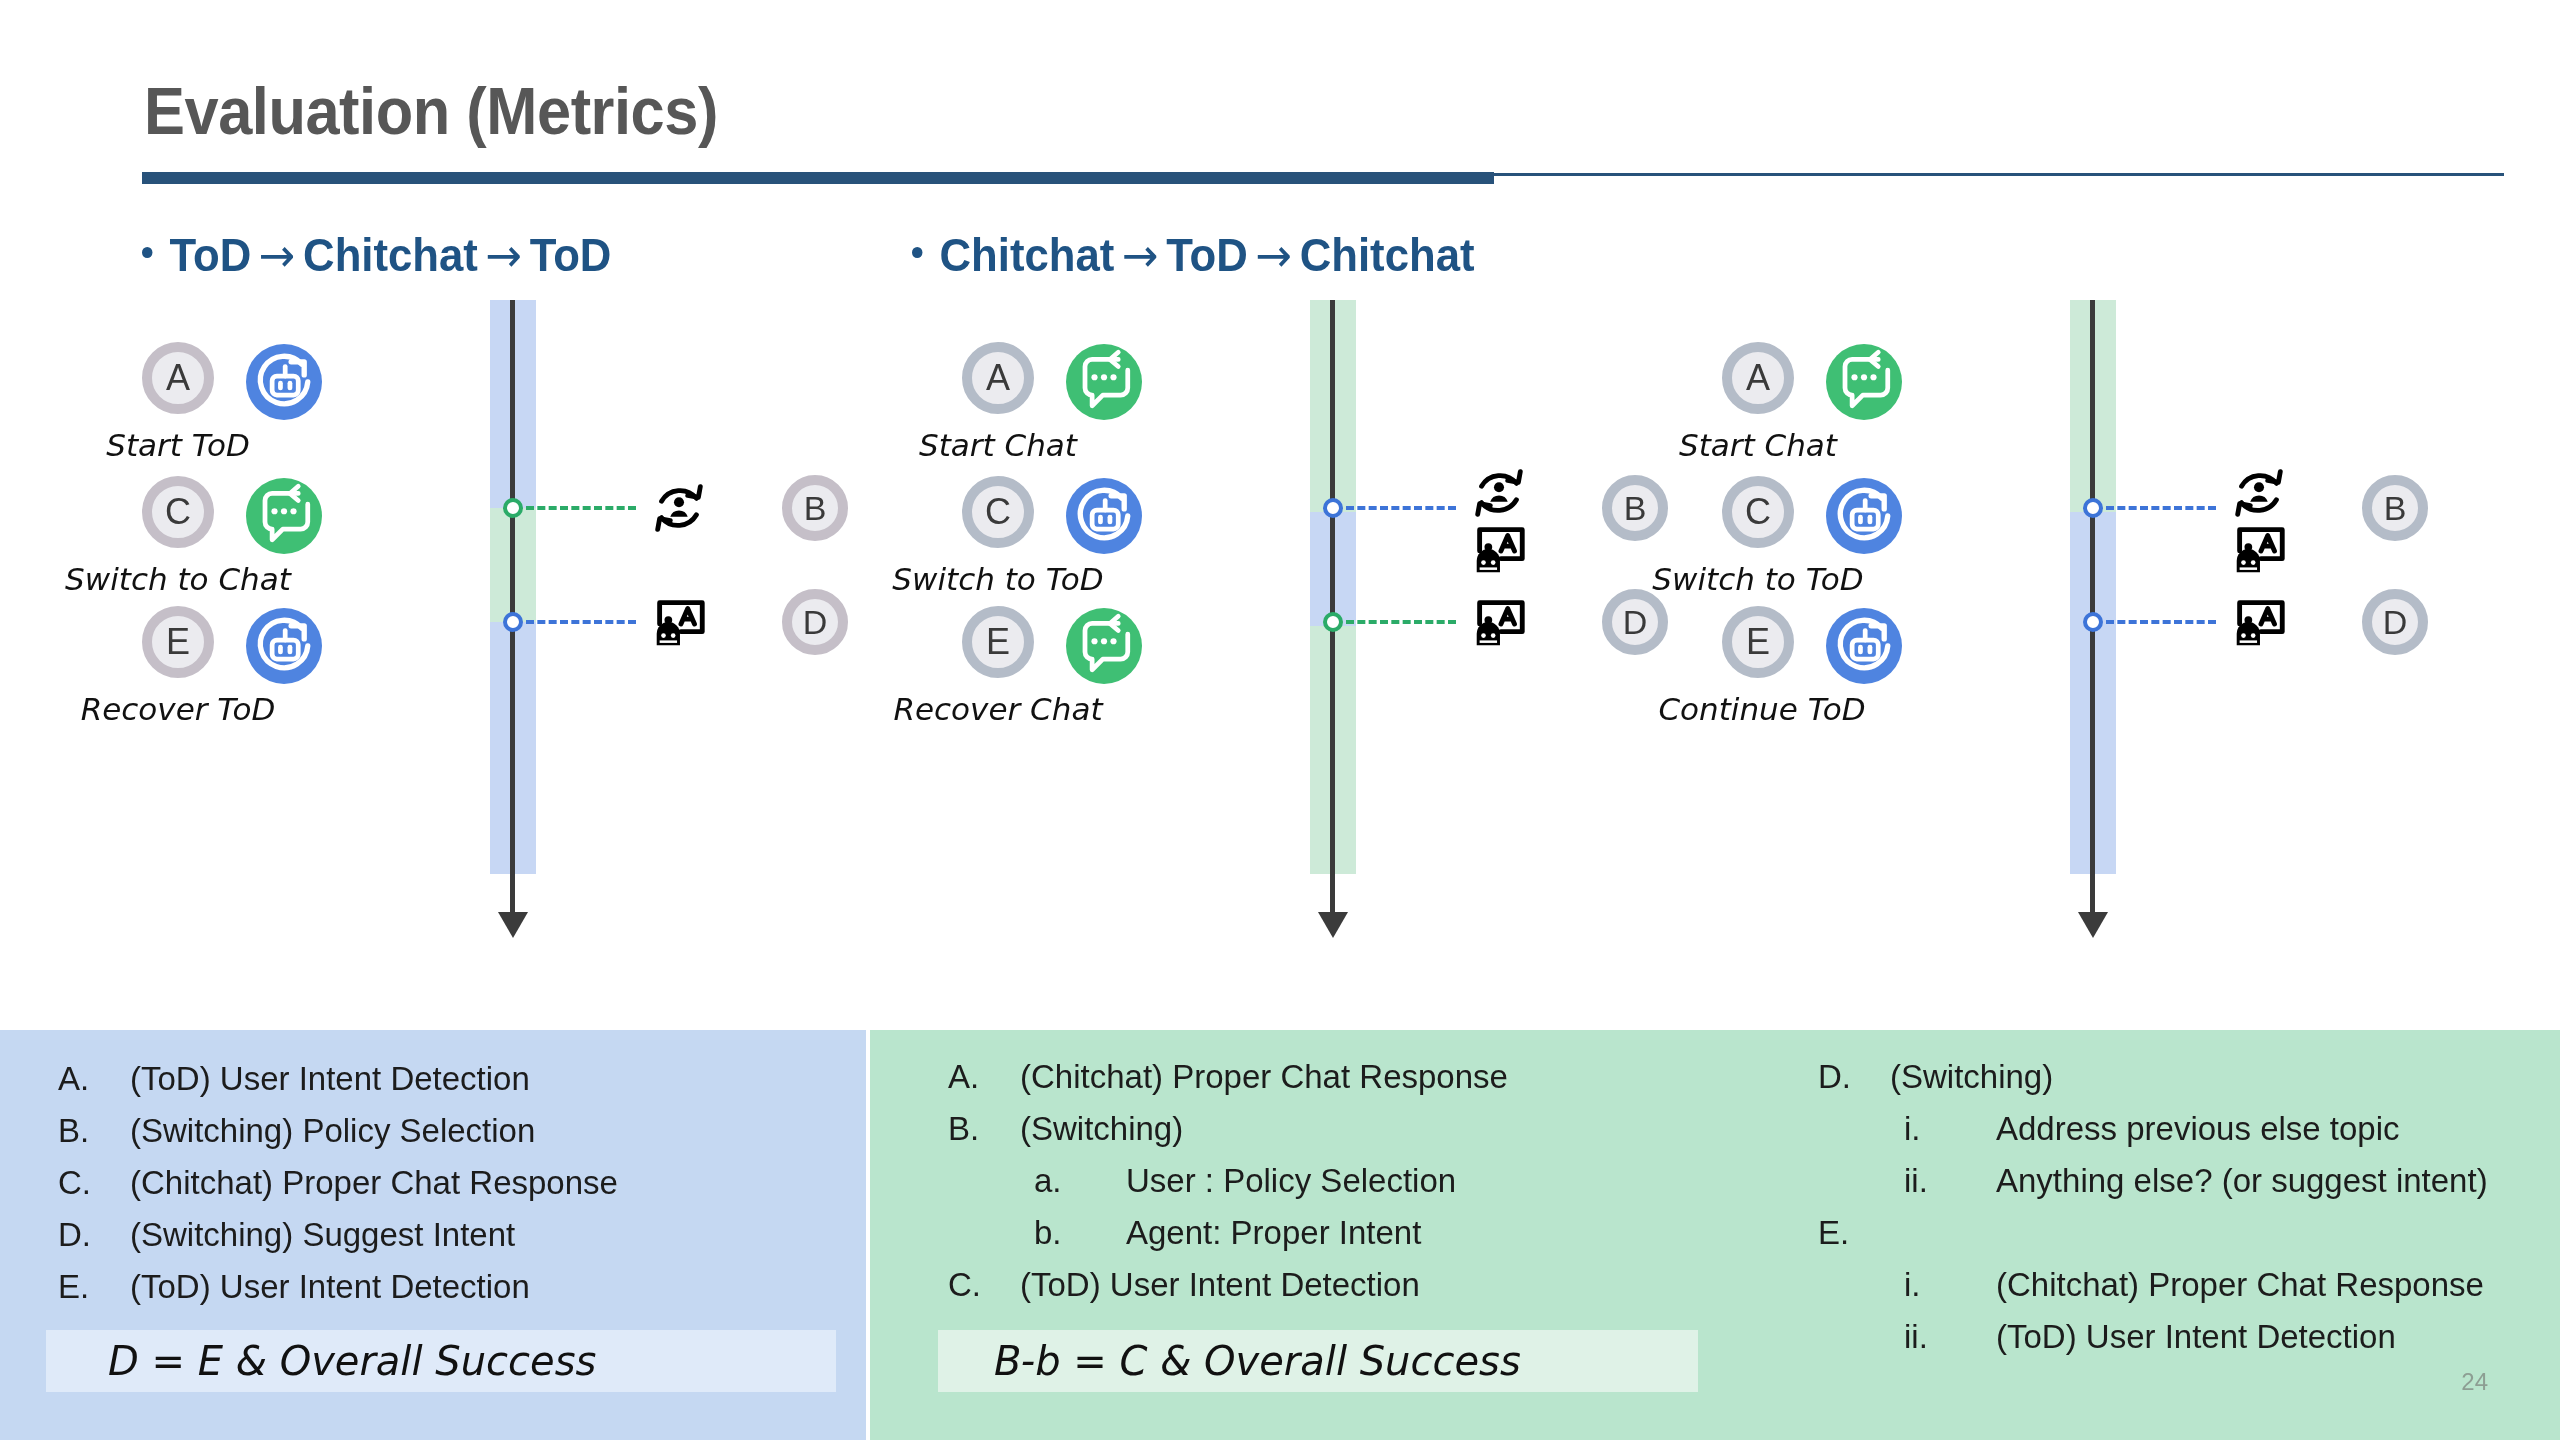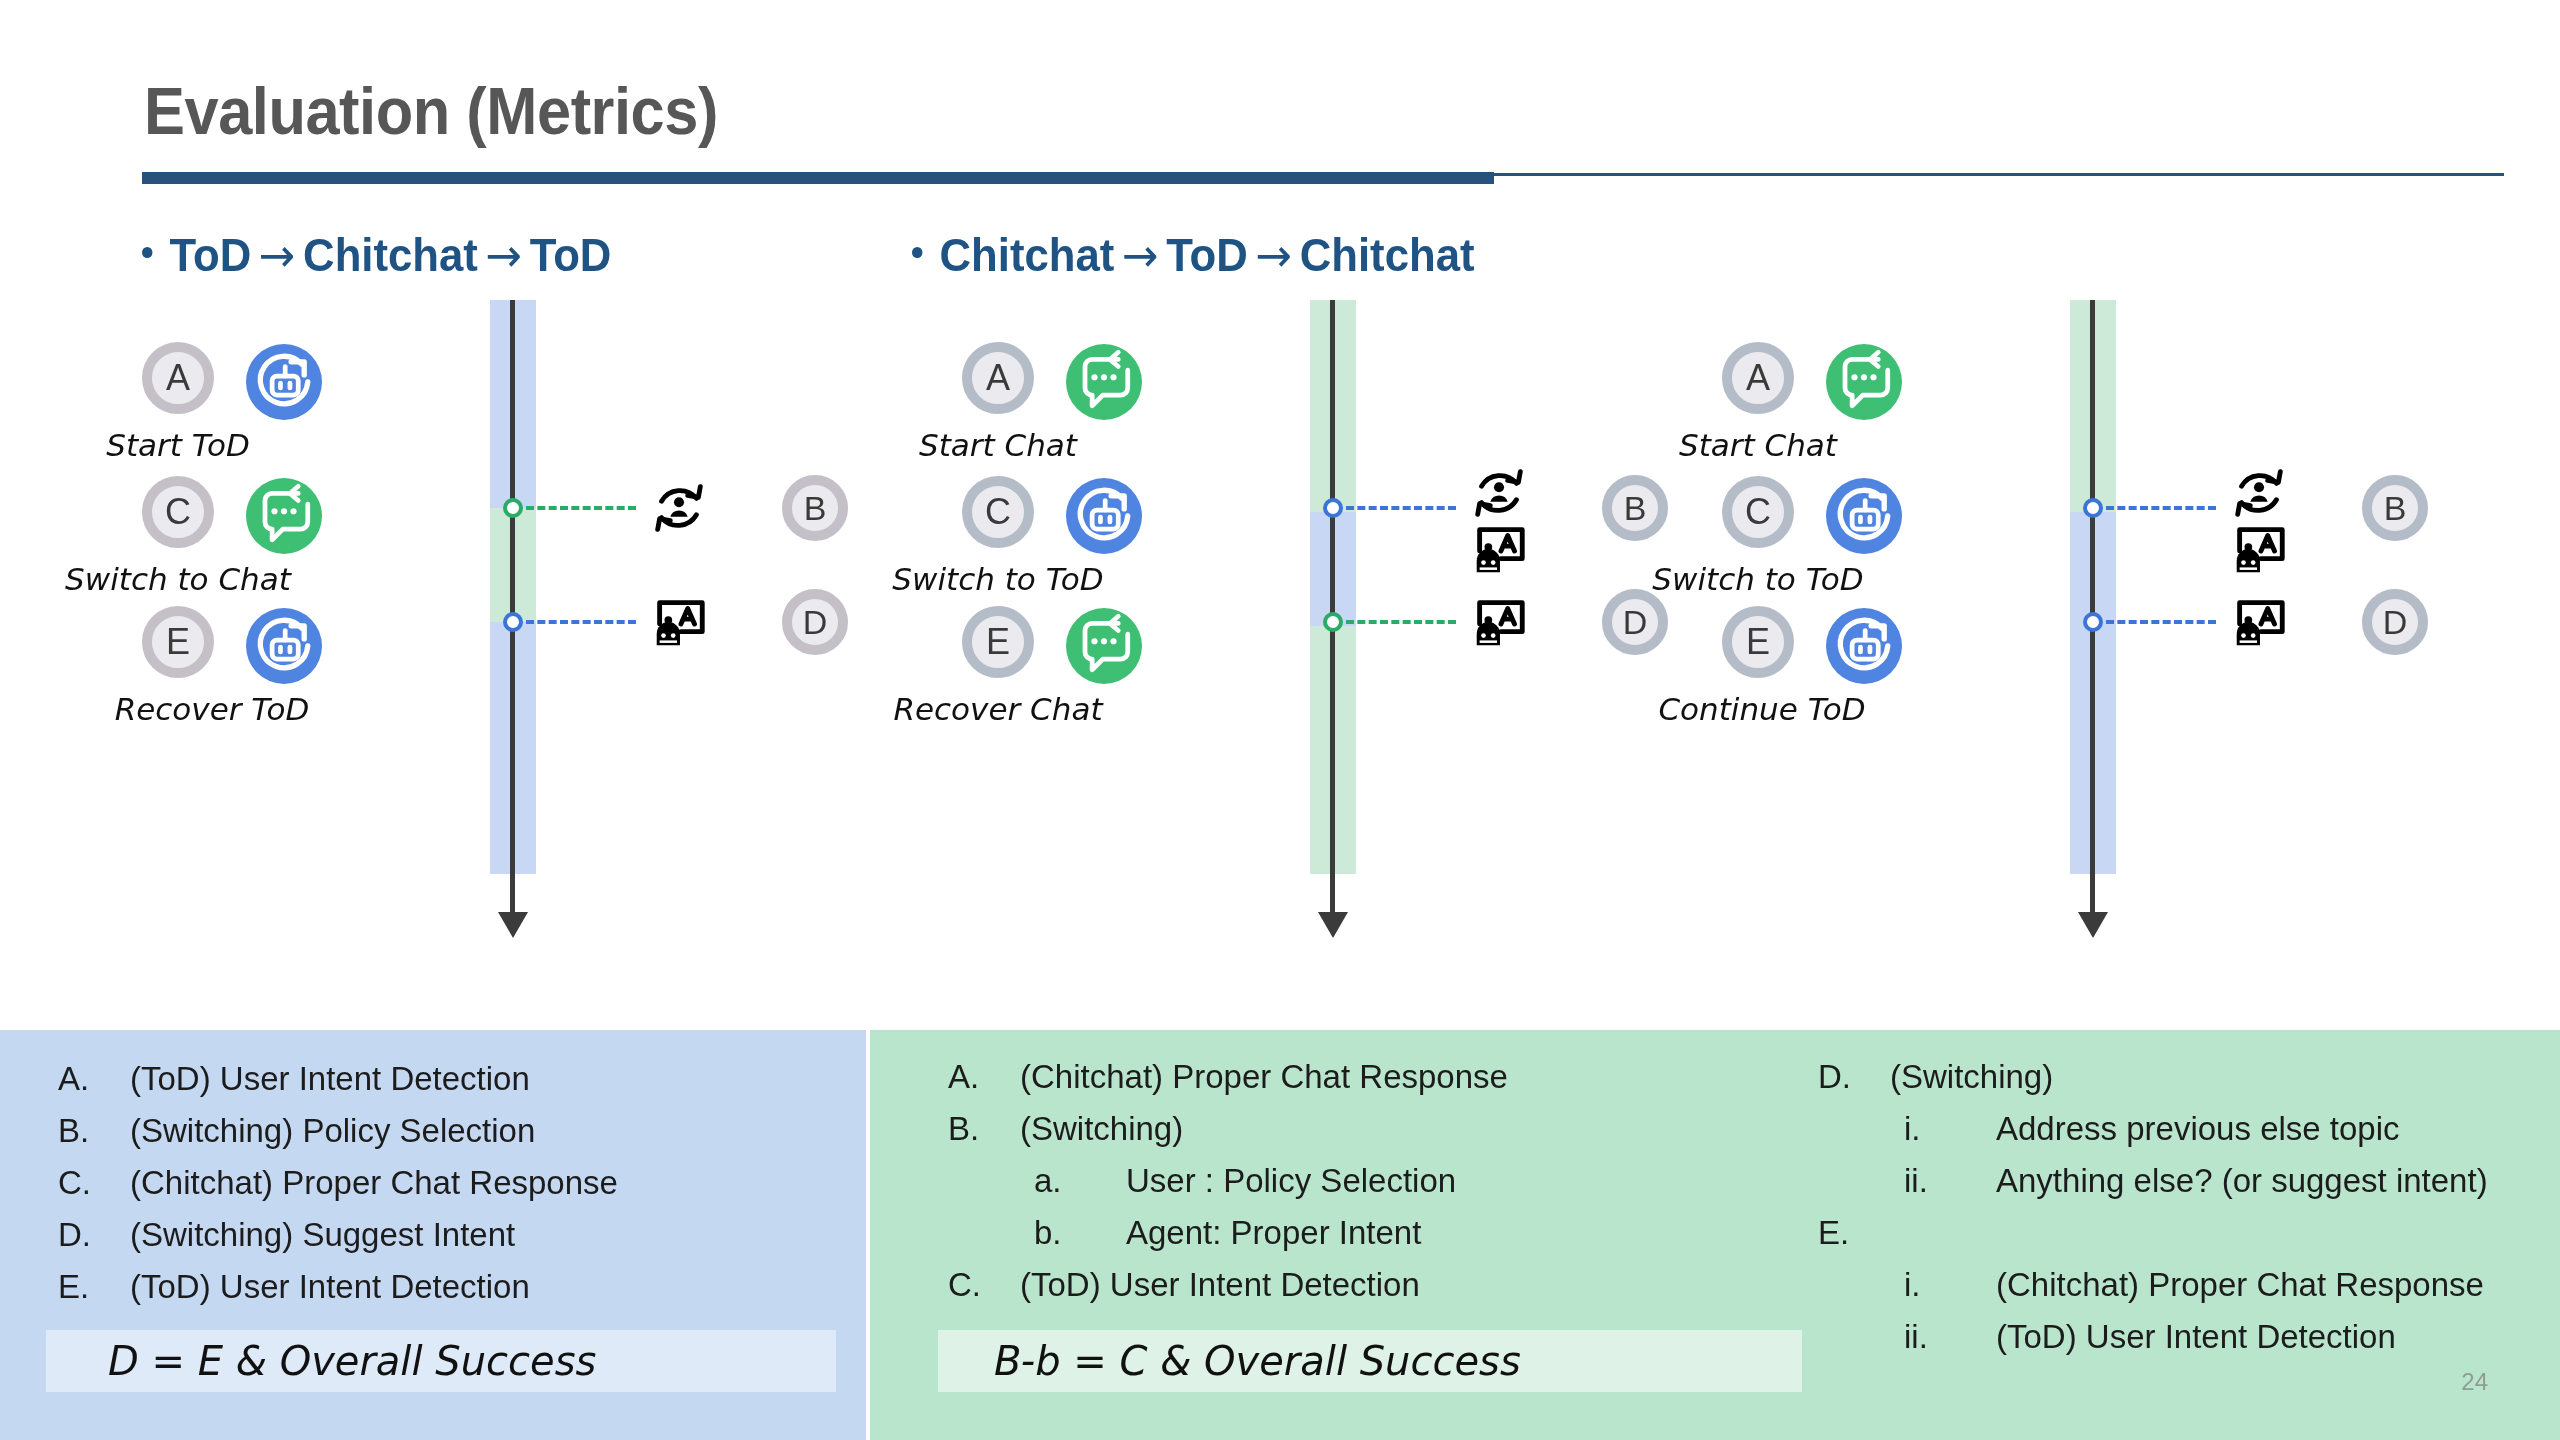--- a/index.html
+++ b/index.html
@@ -294,21 +294,21 @@
       <div class="status-icon status-green" style="left: 186px; top: 178px;">
         <svg viewBox="0 0 64 64" width="100%" height="100%">
           <path d="M44 13 L22 13 A6 6 0 0 0 16 19 L16 37 A6 6 0 0 0 22 43 L22 52 L31 43 L46 43 A6 6 0 0 0 52 37 L52 22" fill="none" stroke="#ffffff" stroke-width="4" stroke-linecap="round" stroke-linejoin="round"></path>
           <path d="M44 7 L37 13 L44 19" fill="none" stroke="#ffffff" stroke-width="4" stroke-linecap="round" stroke-linejoin="round"></path>
           <circle cx="24" cy="28" r="2.6" fill="#ffffff"></circle>
           <circle cx="32" cy="28" r="2.6" fill="#ffffff"></circle>
           <circle cx="40" cy="28" r="2.6" fill="#ffffff"></circle>
         </svg>
       </div>
       <div class="step-circle ring-warm" style="left: 82px; top: 306px;">E</div>
-      <div class="step-label" style="left: 118px; top: 391px; margin-left: 34px;">Recover ToD</div>
+      <div class="step-label" style="left: 118px; top: 391px;">Recover ToD</div>
       <div class="status-icon status-blue" style="left: 186px; top: 308px;">
         <svg viewBox="0 0 64 64" width="100%" height="100%">
           <path d="M47 17 A20 20 0 1 0 52 32" fill="none" stroke="#ffffff" stroke-width="4.5" stroke-linecap="round"></path>
           <path d="M38 15 L49 15 L49 26" fill="none" stroke="#ffffff" stroke-width="4.5" stroke-linecap="round" stroke-linejoin="round"></path>
           <rect x="22" y="27" width="22" height="16" rx="4" fill="none" stroke="#ffffff" stroke-width="4"></rect>
           <line x1="33" y1="19" x2="33" y2="27" stroke="#ffffff" stroke-width="4" stroke-linecap="round"></line>
           <line x1="29" y1="33" x2="29" y2="37" stroke="#ffffff" stroke-width="4" stroke-linecap="round"></line>
           <line x1="37" y1="33" x2="37" y2="37" stroke="#ffffff" stroke-width="4" stroke-linecap="round"></line>
         </svg>
       </div>
@@ -528,21 +528,21 @@
       </div>
       <div class="legend-row">
         <span class="legend-marker legend-marker-l2">b.</span>
         <span class="legend-text legend-text-l2">Agent: Proper Intent</span>
       </div>
       <div class="legend-row">
         <span class="legend-marker">C.</span>
         <span class="legend-text legend-text-l1">(ToD) User Intent Detection</span>
       </div>
     </div>
-  <div class="highlight-box" id="highlight-right" style="left:68px; top:300px; width:864px; height:62px;">
+  <div class="highlight-box" id="highlight-right" style="left:68px; top:300px; width:760px; height:62px;">
     <span class="highlight-text" style="padding-left:56px;">B-b = C &amp; Overall Success</span>
   </div>
   <div class="legend-list" id="legend-list-right" style="left:948px; top:28px;">
       <div class="legend-row">
         <span class="legend-marker">D.</span>
         <span class="legend-text legend-text-l1">(Switching)</span>
       </div>
       <div class="legend-row">
         <span class="legend-marker legend-marker-l2">i.</span>
         <span class="legend-text legend-text-l2">Address previous else topic</span>

